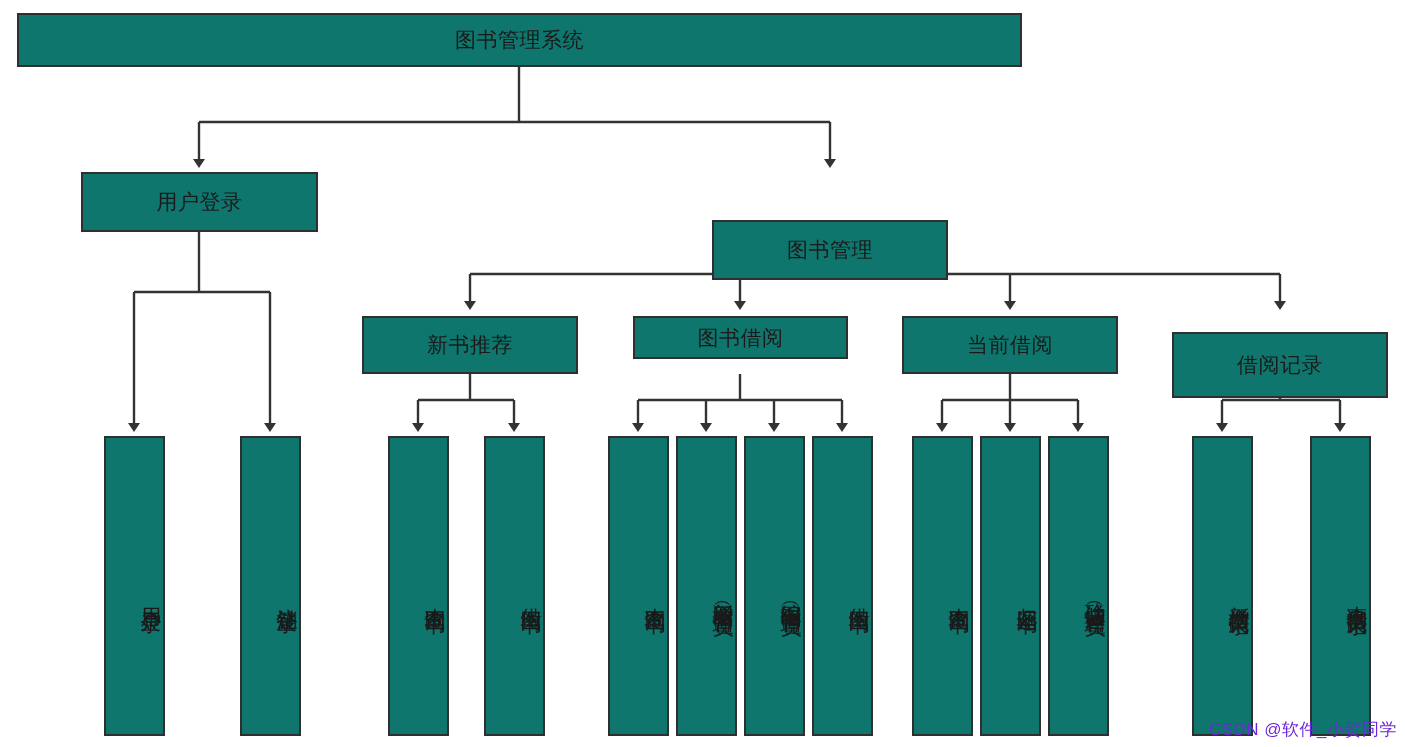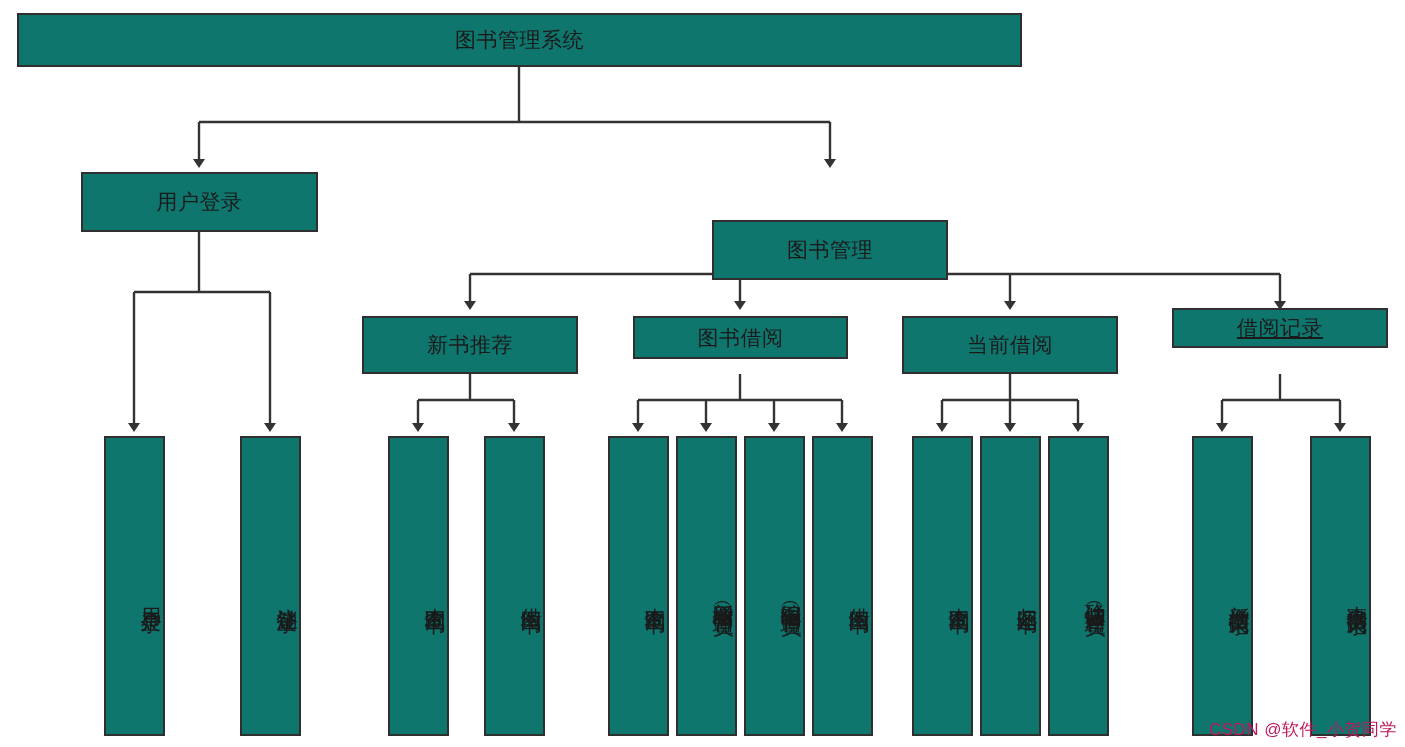--- a/index.html
+++ b/index.html
@@ -52,21 +52,21 @@
   .node.vertical .vlabel {
     writing-mode: vertical-rl;
     text-orientation: upright;
     white-space: nowrap;
   }
   #watermark {
     position: absolute;
     right: 8px;
     bottom: 6px;
     font-size: 17px;
-    color: #be185d;
+    color: #6d28d9;
     white-space: nowrap;
     letter-spacing: 0.5px;
   }
 </style>
 </head>
 <body>
 
 <div id="canvas">
 
   <svg id="edges" viewBox="0 0 1405 747" xmlns="http://www.w3.org/2000/svg">
@@ -137,21 +137,21 @@
 
   <div class="node horizontal" style="left:362px; top:316px; width:216px; height:58px;">
     <span>新书推荐</span>
   </div>
   <div class="node horizontal" style="left:633px; top:316px; width:215px; height:43px;">
     <span>图书借阅</span>
   </div>
   <div class="node horizontal" style="left:902px; top:316px; width:216px; height:58px;">
     <span>当前借阅</span>
   </div>
-  <div class="node horizontal" style="left:1172px; top:308px; width:216px; height:40px;text-decoration:underline;">
+  <div class="node horizontal" style="left:1172px; top:332px; width:216px; height:66px;">
     <span>借阅记录</span>
   </div>
 
   <div class="node vertical" style="left:104px; top:436px; width:61px; height:300px;">
     <span class="vlabel">用户登录</span>
   </div>
   <div class="node vertical" style="left:240px; top:436px; width:61px; height:300px;">
     <span class="vlabel">注销登录</span>
   </div>
 

